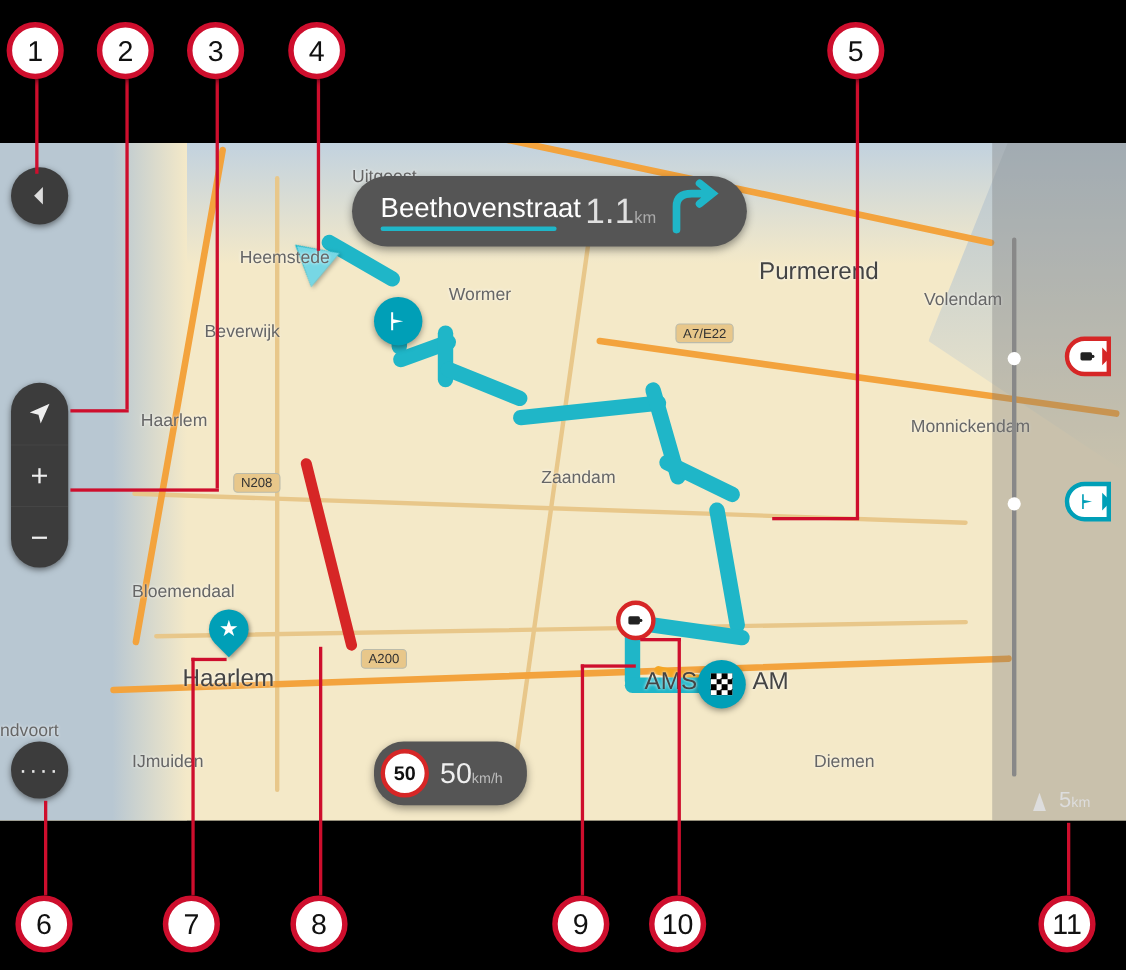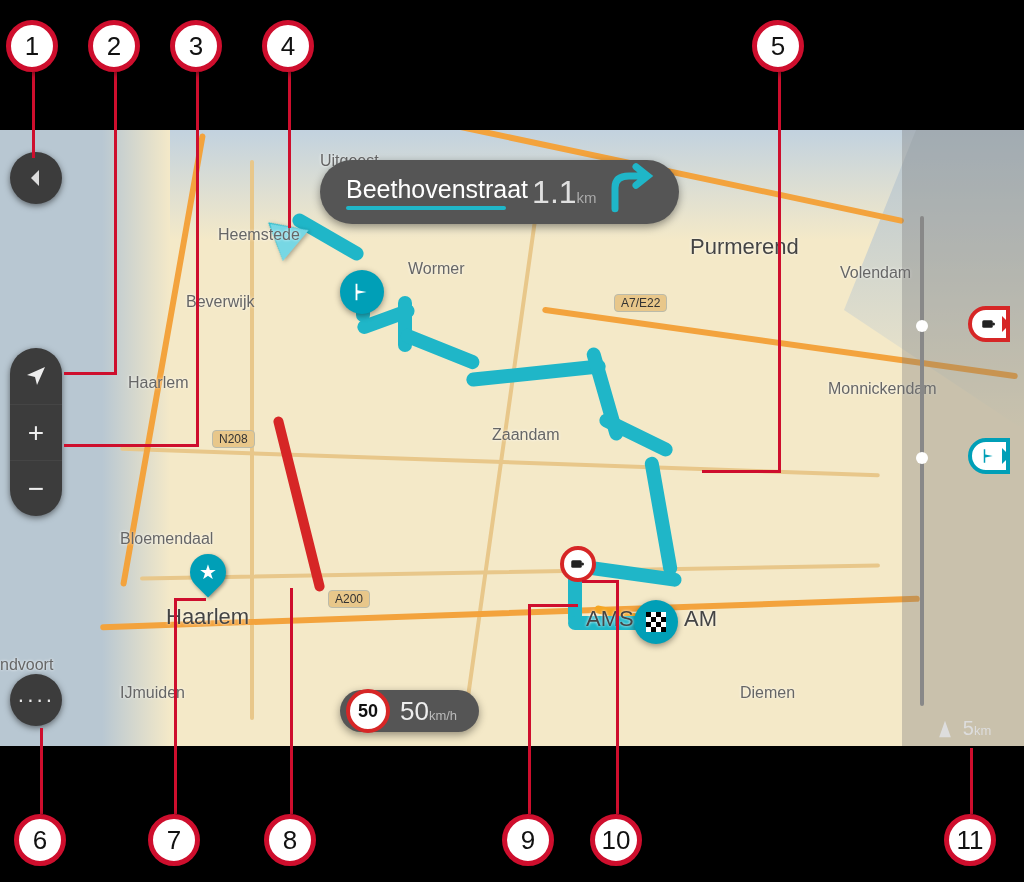--- a/index.html
+++ b/index.html
@@ -157,21 +157,21 @@
   .loc-popup .txt .sub{ font-size:16px; color:#999; }
   .loc-popup .more { width:40px; text-align:center; font-size:28px; color:#ccc; letter-spacing:0;}
   .loc-popup .go {
     width:58px; height:58px; border-radius:50%; background:#009fb7;
     margin:0 6px; display:flex; align-items:center; justify-content:center;
   }
   .loc-popup .go svg{ width:30px;height:30px; fill:#fff; }
   
   
   .street-strip {
-    position:absolute; left:340px; bottom:14px; height:42px;
+    position:absolute; left:340px; bottom:14px; height:58px;
     background:#555; color:#eee; border-radius:27px;
     display:flex; align-items:center; padding:0 22px 0 6px; gap:10px;
     box-shadow:0 3px 8px rgba(0,0,0,.4);
   }
   .speed-sign{
     width:44px; height:44px; border-radius:50%; background:#fff;
     border:4px solid #d62626; color:#111; font-weight:700;
     display:flex; align-items:center; justify-content:center; font-size:18px;
   }
   .street-strip .spd{ font-size:26px; }

